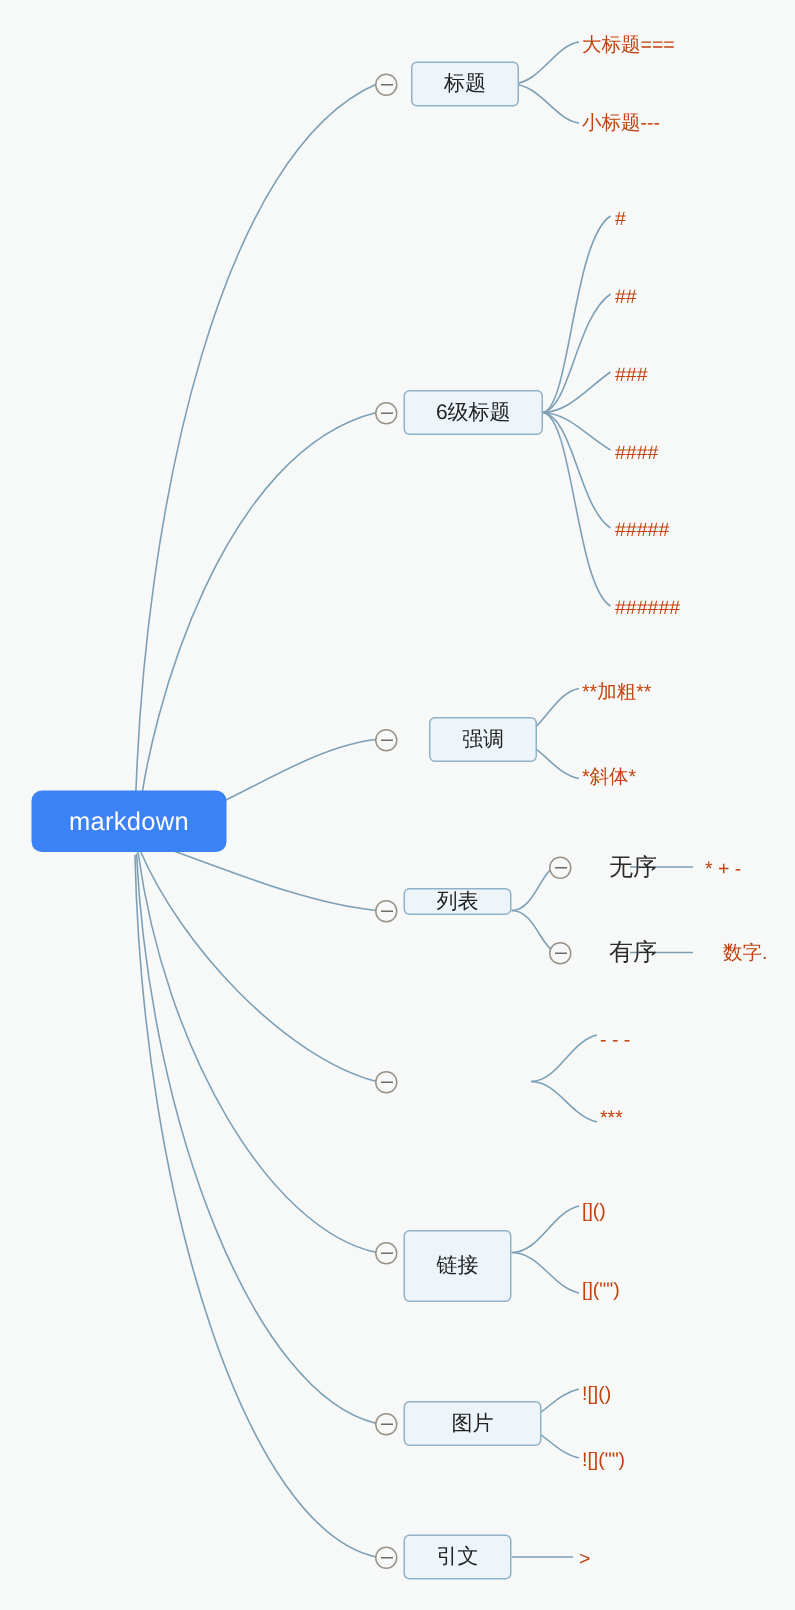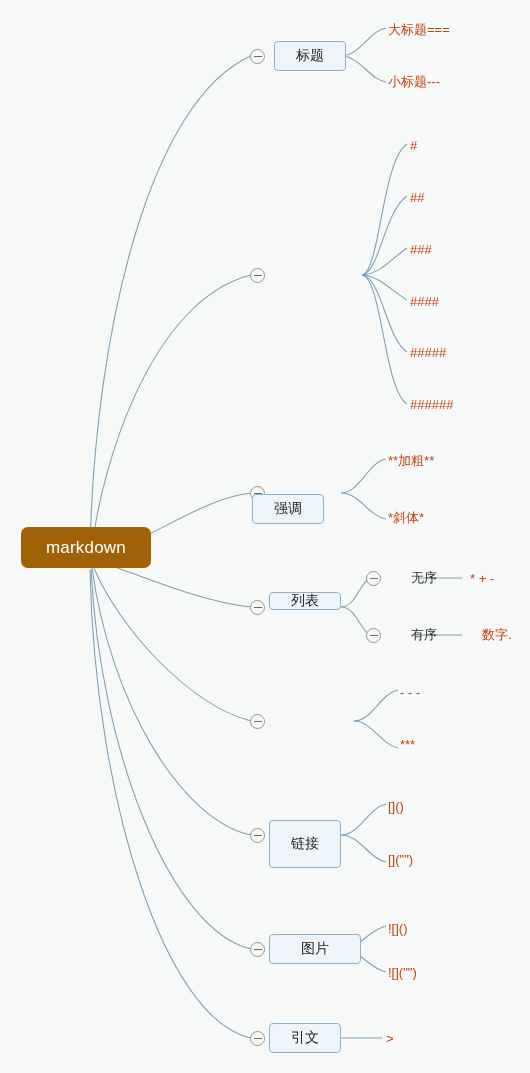--- a/index.html
+++ b/index.html
@@ -25,21 +25,21 @@
   }
   .node {
     position: absolute;
     box-sizing: border-box;
     display: flex;
     align-items: center;
     justify-content: center;
     white-space: nowrap;
   }
   .node.root {
-    background: #a16207;
+    background: #3b82f6;
     border-radius: 7px;
     color: #ffffff;
     font-size: 17px;
     letter-spacing: 0.2px;
   }
   .node.branch {
     background: #eef5fa;
     border: 1px solid #8fb2c9;
     border-radius: 4px;
     color: #222222;
@@ -49,23 +49,22 @@
     background: transparent;
     border: 0;
     color: #c2410c;
     font-size: 13px;
     justify-content: flex-start;
   }
   .node.sub {
     background: transparent;
     border: 0;
     color: #2b2b2b;
-    font-size: 13px;
-    justify-content: center;
-    margin-left: 11px;
+    font-size: 16px;
+    justify-content: flex-end;
   }
   .collapse {
     position: absolute;
     width: 15px;
     height: 15px;
     box-sizing: border-box;
     border: 1px solid #9b9388;
     border-radius: 50%;
     background: #f7f8f8;
   }
@@ -136,41 +135,44 @@
     <span>标题</span>
   </div>
   <div class="node leaf" style="left:388px; top:21px; width:110px; height:18px;">
     <span>大标题===</span>
   </div>
   <div class="node leaf" style="left:388px; top:73px; width:110px; height:18px;">
     <span>小标题---</span>
   </div>
 
   <div class="collapse" style="left:250px; top:268px;"></div>
+  <div class="node branch" style="left:269px; top:260px; width:93px; height:30px;">
+    <span>6级标题</span>
+  </div>
   <div class="node leaf" style="left:410px; top:136px; width:90px; height:18px;">
     <span>#</span>
   </div>
   <div class="node leaf" style="left:410px; top:188px; width:90px; height:18px;">
     <span>##</span>
   </div>
   <div class="node leaf" style="left:410px; top:240px; width:90px; height:18px;">
     <span>###</span>
   </div>
   <div class="node leaf" style="left:410px; top:292px; width:90px; height:18px;">
     <span>####</span>
   </div>
   <div class="node leaf" style="left:410px; top:343px; width:90px; height:18px;">
     <span>#####</span>
   </div>
   <div class="node leaf" style="left:410px; top:395px; width:90px; height:18px;">
     <span>######</span>
   </div>
 
   <div class="collapse" style="left:250px; top:486px;"></div>
-  <div class="node branch" style="left:252px; top:478px; width:72px; height:30px;margin-top:16px;">
+  <div class="node branch" style="left:286px; top:478px; width:72px; height:30px;">
     <span>强调</span>
   </div>
   <div class="node leaf" style="left:388px; top:452px; width:110px; height:18px;text-align:right;">
     <span>**加粗**</span>
   </div>
   <div class="node leaf" style="left:388px; top:509px; width:110px; height:18px;align-items:center;">
     <span>*斜体*</span>
   </div>
 
   <div class="collapse" style="left:250px; top:600px;"></div>

